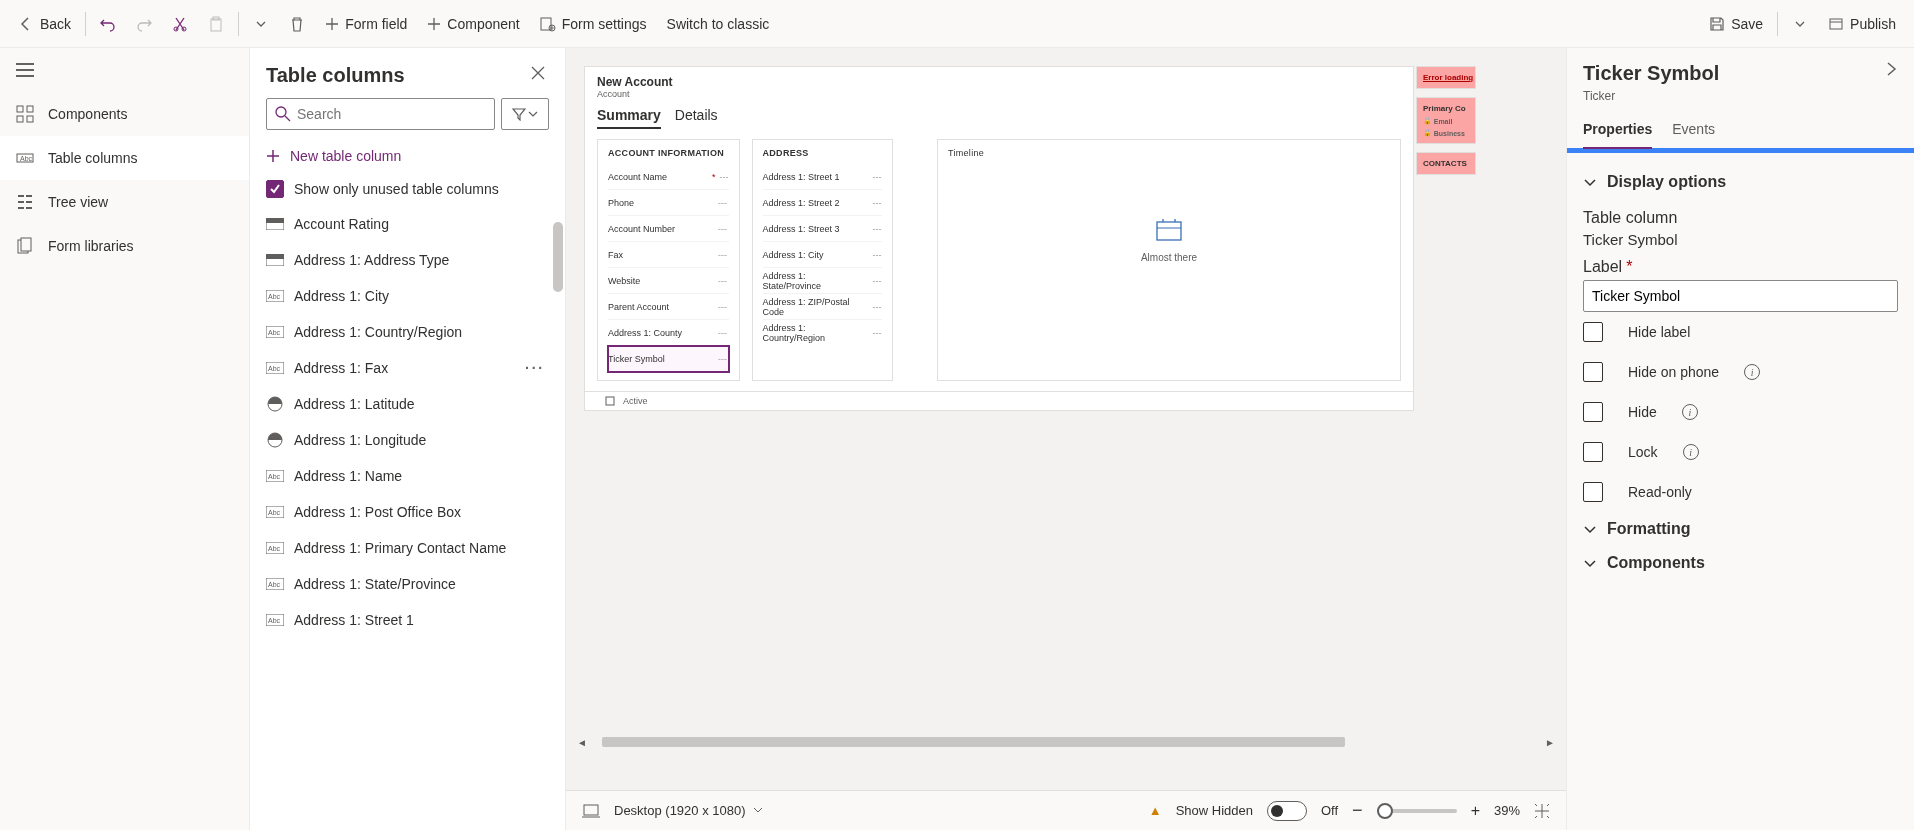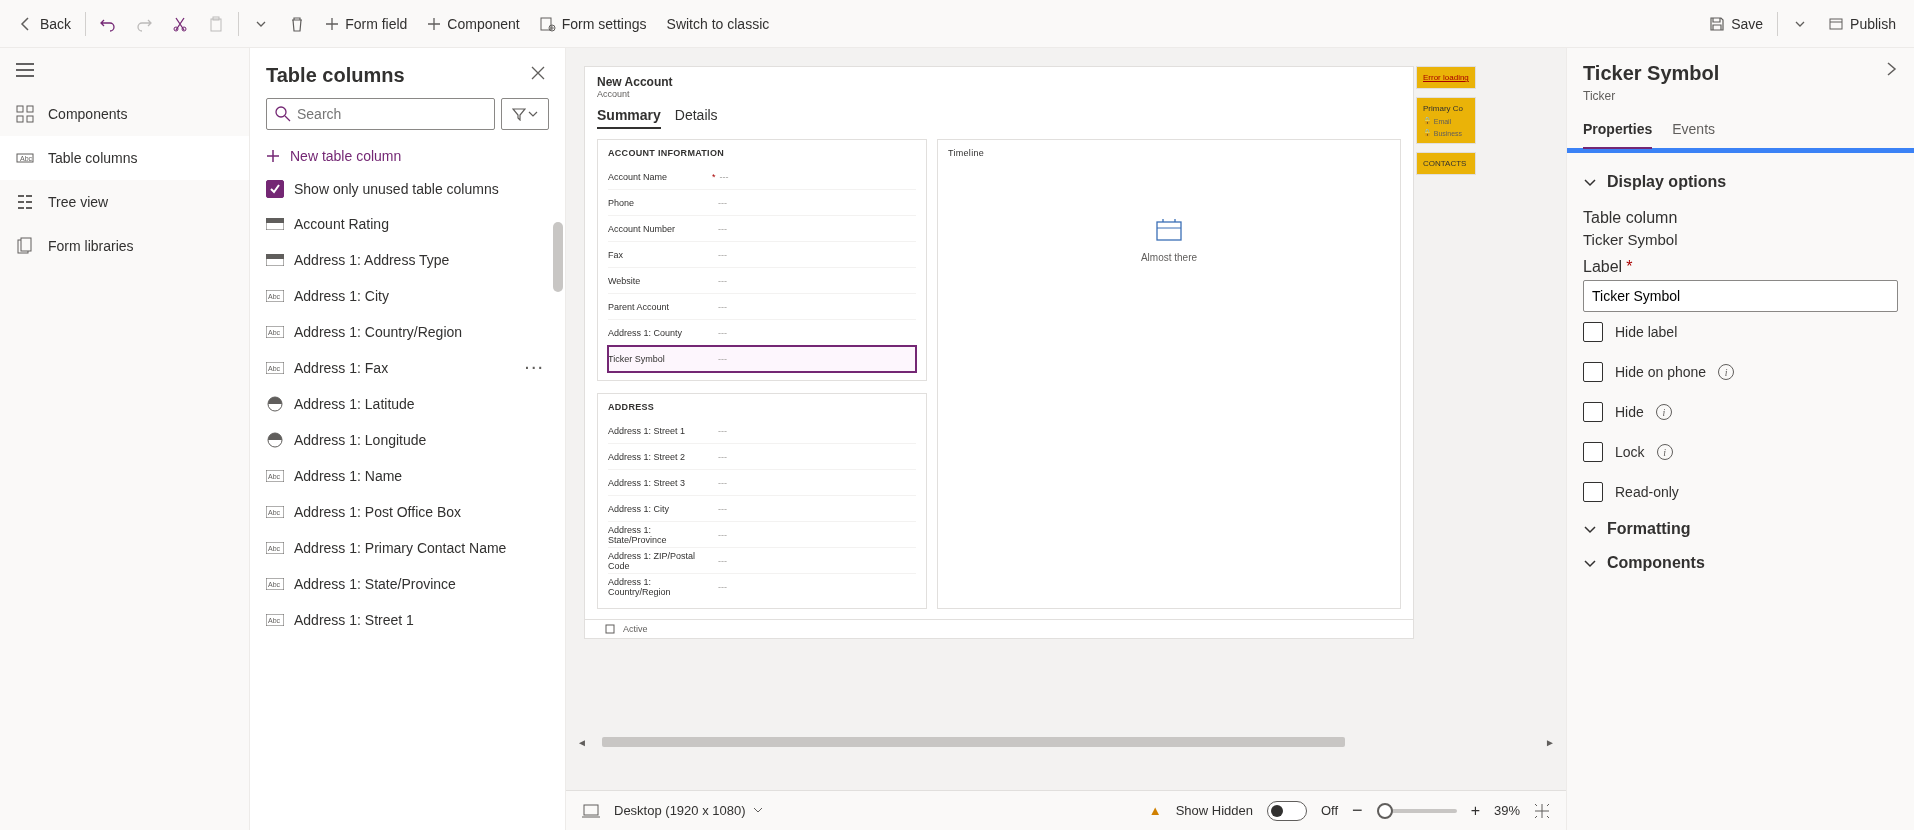--- a/index.html
+++ b/index.html
@@ -51,36 +51,36 @@
 .canvas-inner { flex: 1; overflow: hidden; padding: 18px 12px; position: relative; }
 .form-preview { background: #fff; border: 1px solid #e1dfdd; width: 830px; margin-left: 6px; font-size: 10px; color: #323130; position: relative; }
 .fp-head { padding: 8px 12px 4px 12px; }
 .fp-title { font-size: 12px; font-weight: 600; }
 .fp-sub { font-size: 9px; color: #605e5c; }
 .fp-tabs { display: flex; gap: 14px; padding: 4px 12px 0 12px; font-size: 14px; }
 .fp-tab { padding-bottom: 4px; cursor: pointer; }
 .fp-tab.active { border-bottom: 2px solid #323130; font-weight: 600; }
 
 .fp-body { display: flex; gap: 10px; padding: 10px 12px; }
-.fp-left { flex: 0 0 330px; display: flex; flex-direction: column; gap: 12px; }
+.fp-left { flex: 0 0 330px; display: flex; flex-direction: row; gap: 12px; }
 .fp-section { border: 1px solid #e1dfdd; padding: 8px 10px; }
 .fp-sec-title { font-size: 9px; font-weight: 600; letter-spacing: 0.3px; margin-bottom: 6px; text-transform: uppercase; }
 .fp-field { display: flex; align-items: center; height: 26px; border-bottom: 1px solid #f3f2f1; font-size: 9px; }
 .fp-field:last-child { border-bottom: none; }
 .fp-label { width: 100px; color: #323130; }
 .fp-req { color: #a80000; padding: 0 4px; }
 .fp-val { color: #a19f9d; }
 .fp-field.selected { outline: 2px solid #742774; outline-offset: -1px; background: #fdf6fd; }
 
 .fp-right { flex: 1; border: 1px solid #e1dfdd; padding: 8px 10px; min-height: 220px; display: flex; flex-direction: column; }
 .fp-right .fp-sec-title { margin-bottom: 30px; text-transform: none; font-weight: 400; font-size: 9px; }
 .timeline-center { flex: 1; display: flex; flex-direction: column; align-items: center; justify-content: flex-start; gap: 10px; color: #605e5c; font-size: 10px; padding-top: 30px; }
 
 .side-cards { position: absolute; top: 18px; left: 850px; width: 60px; display: flex; flex-direction: column; gap: 8px; font-size: 8px; }
-.side-card { background: #eab308; border: 1px solid #e1dfdd; padding: 6px; overflow: hidden; white-space: nowrap; }
+.side-card { background: #fca5a5; border: 1px solid #e1dfdd; padding: 6px; overflow: hidden; white-space: nowrap; font-weight: bold; }
 .side-card .err { color: #a80000; text-decoration: underline; }
 .side-card .mini { color: #605e5c; font-size: 7px; display: flex; align-items: center; gap: 2px; margin-top: 4px; }
 
 .fp-footer { border-top: 1px solid #e1dfdd; padding: 4px 20px; font-size: 9px; color: #605e5c; display: flex; align-items: center; gap: 8px; }
 
 
 .canvas-bottom { height: 40px; border-top: 1px solid #e1dfdd; background: #faf9f8; display: flex; align-items: center; padding: 0 16px; gap: 14px; font-size: 13px; }
 .canvas-bottom .sp { flex: 1; }
 .toggle { width: 40px; height: 20px; border-radius: 10px; border: 1px solid #605e5c; position: relative; background: #fff; }
 .toggle::after { content: ""; position: absolute; width: 12px; height: 12px; border-radius: 50%; background: #323130; top: 3px; left: 3px; }
@@ -100,21 +100,21 @@
 .props-tab { padding: 10px 0; font-size: 14px; cursor: pointer; color: #605e5c; }
 .props-tab.active { color: #323130; font-weight: 600; border-bottom: 2px solid #742774; margin-bottom: -1px; }
 
 .props-body { flex: 1; overflow-y: auto; padding: 10px 16px; }
 .prop-section-hd { display: flex; align-items: center; gap: 10px; font-size: 16px; font-weight: 600; padding: 10px 0; cursor: pointer; }
 .prop-section-hd.collapsed { padding: 8px 0; }
 .prop-label { font-size: 16px; margin: 8px 0 4px 0; }
 .prop-static { font-size: 15px; margin-bottom: 10px; }
 .req-star { color: #a80000; margin-left: 4px; }
 .prop-input { width: 100%; height: 32px; border: 1px solid #8a8886; border-radius: 2px; padding: 0 8px; font-size: 14px; background: #fff; }
-.prop-chk-row { display: flex; align-items: center; gap: 12px; padding: 10px 0; font-size: 14px; }
+.prop-chk-row { display: flex; align-items: center; gap: 25px; padding: 10px 0; font-size: 14px; }
 .prop-chk { width: 20px; height: 20px; border: 1px solid #323130; border-radius: 2px; background: #fff; flex-shrink: 0; }
 .info-i { width: 16px; height: 16px; border: 1px solid #605e5c; border-radius: 50%; display: inline-flex; align-items: center; justify-content: center; font-size: 10px; font-style: italic; font-family: serif; color: #605e5c; }
 
 </style>
 </head>
 <body>
 
 <div class="app">
 
   <div class="toolbar">

